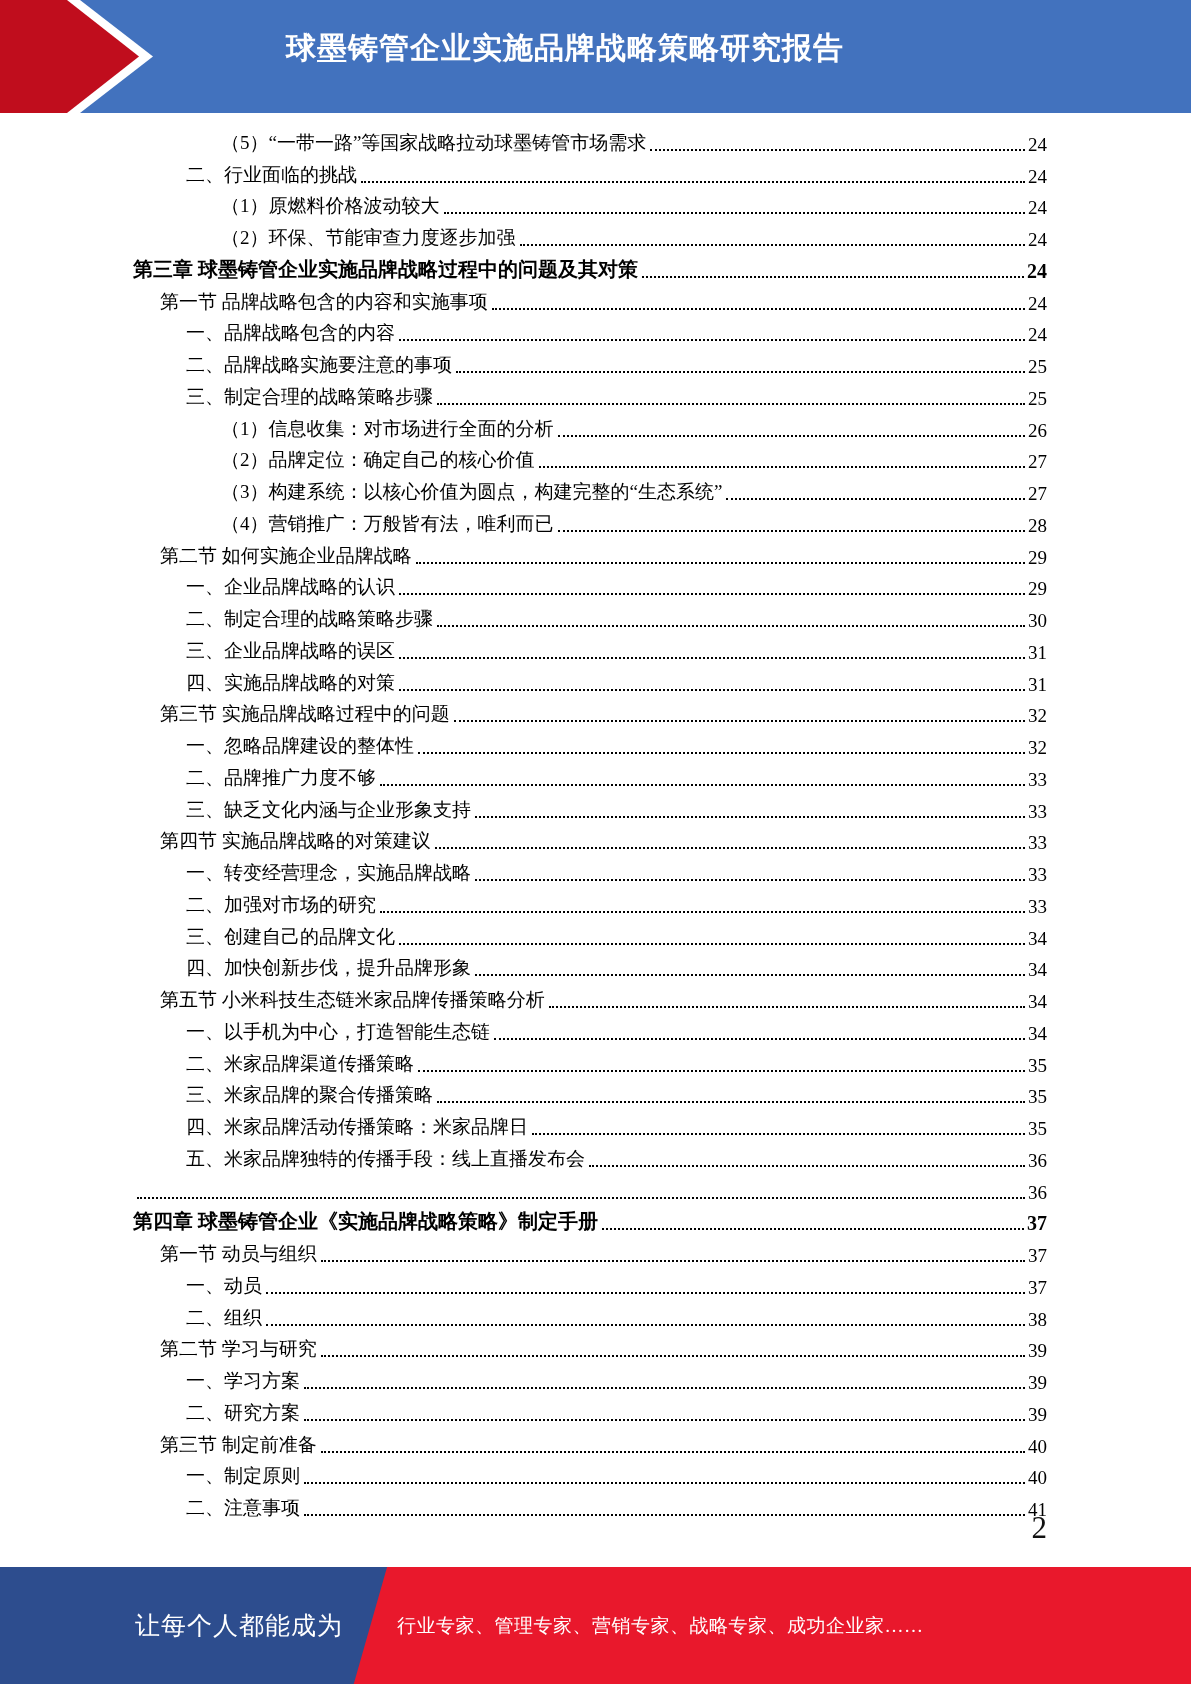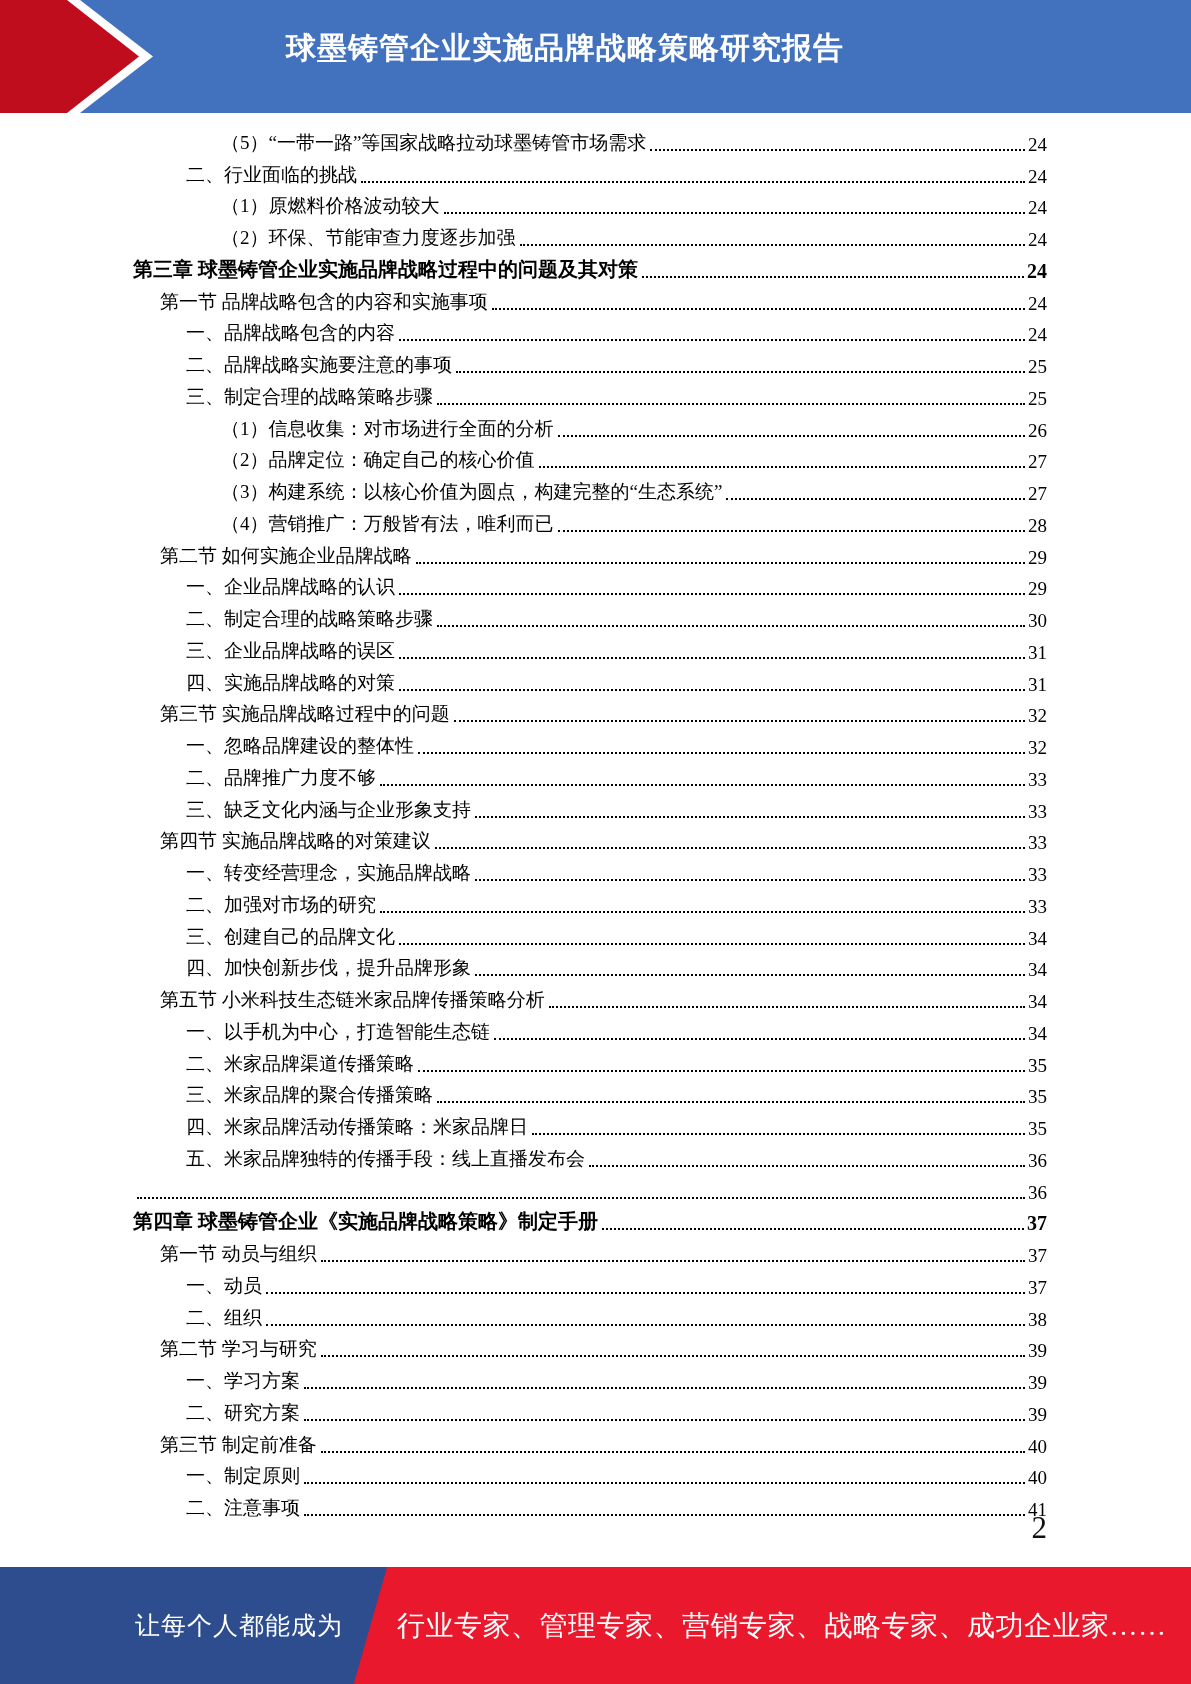--- a/index.html
+++ b/index.html
@@ -99,21 +99,21 @@
     display: flex; align-items: center;
     color: #ffffff;
     font-size: 25px;
     letter-spacing: 1px;
   }
   .footer-right-text {
     position: absolute;
     left: 397px; top: 0; height: 100%;
     display: flex; align-items: center;
     color: #ffffff;
-    font-size: 28px;
+    font-size: 19px;
     letter-spacing: 0.5px;
   }
 </style>
 </head>
 <body>
 
 <div id="page">
 
   <div class="header">
     <svg class="header-arrow" viewBox="0 0 170 113" xmlns="http://www.w3.org/2000/svg">

